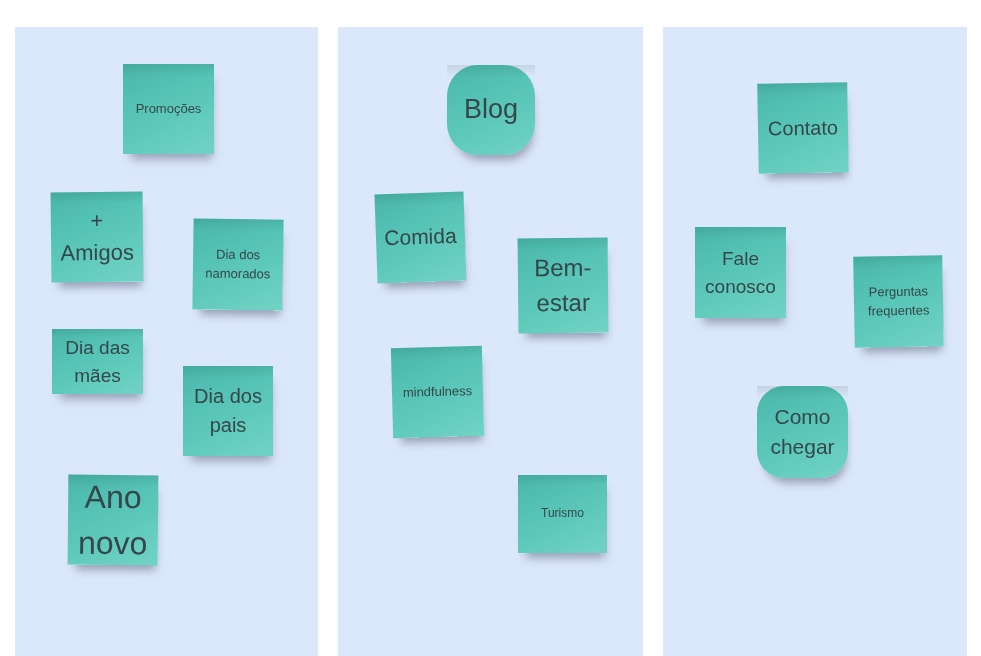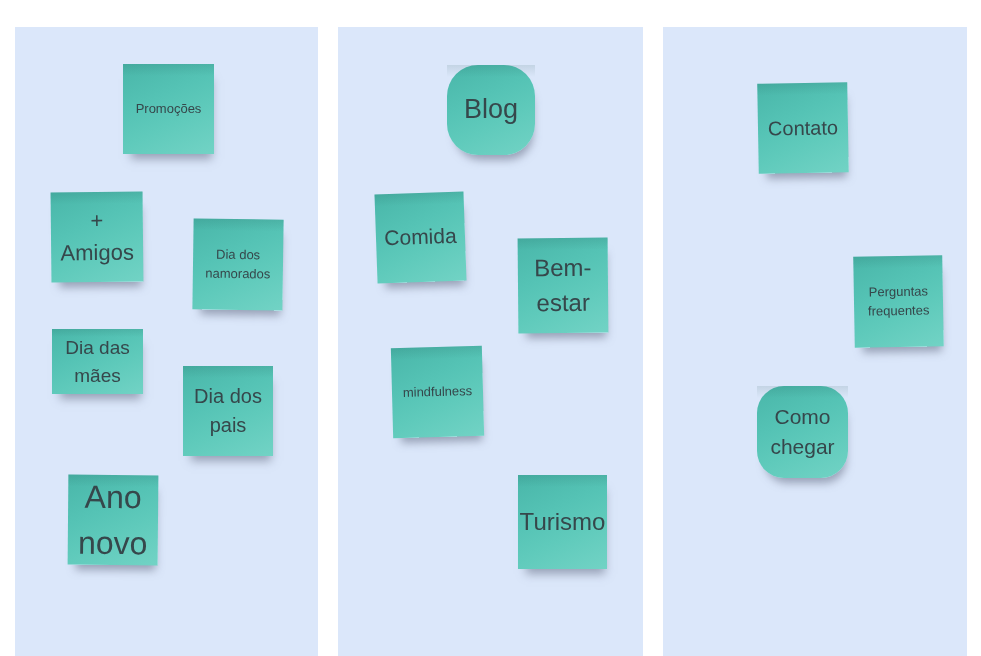--- a/index.html
+++ b/index.html
@@ -87,28 +87,32 @@
     <div class="note" style="left:38px;top:166px;width:89px;height:89px;font-size:21px;transform:rotate(-2deg);">
       <span class="note-text">Comida</span>
     </div>
     <div class="note" style="left:180px;top:211px;width:90px;height:95px;font-size:24px;transform:rotate(-0.5deg);">
       <span class="note-text">Bem-
 estar</span>
     </div>
     <div class="note" style="left:54px;top:320px;width:91px;height:90px;font-size:13px;transform:rotate(-1.5deg);">
       <span class="note-text">mindfulness</span>
     </div>
-    <div class="note" style="left:180px;top:448px;width:89px;height:94px;font-size:24px;">
+    <div class="note" style="left:180px;top:448px;width:89px;height:78px;font-size:12px;">
       <span class="note-text">Turismo</span>
     </div>
   </div>
 
   <div class="column col-3">
     <div class="note" style="left:95px;top:56px;width:90px;height:90px;font-size:20px;transform:rotate(-1deg);">
       <span class="note-text">Contato</span>
+    </div>
+    <div class="note" style="left:32px;top:200px;width:91px;height:91px;font-size:19px;">
+      <span class="note-text">Fale
+conosco</span>
     </div>
     <div class="note" style="left:191px;top:229px;width:89px;height:91px;font-size:13px;transform:rotate(-1deg);">
       <span class="note-text">Perguntas
 frequentes</span>
     </div>
     <div class="note" style="left:94px;top:359px;width:91px;height:92px;font-size:21px;border-radius:27px;">
       <span class="note-text">Como
 chegar</span>
     </div>
   </div>

